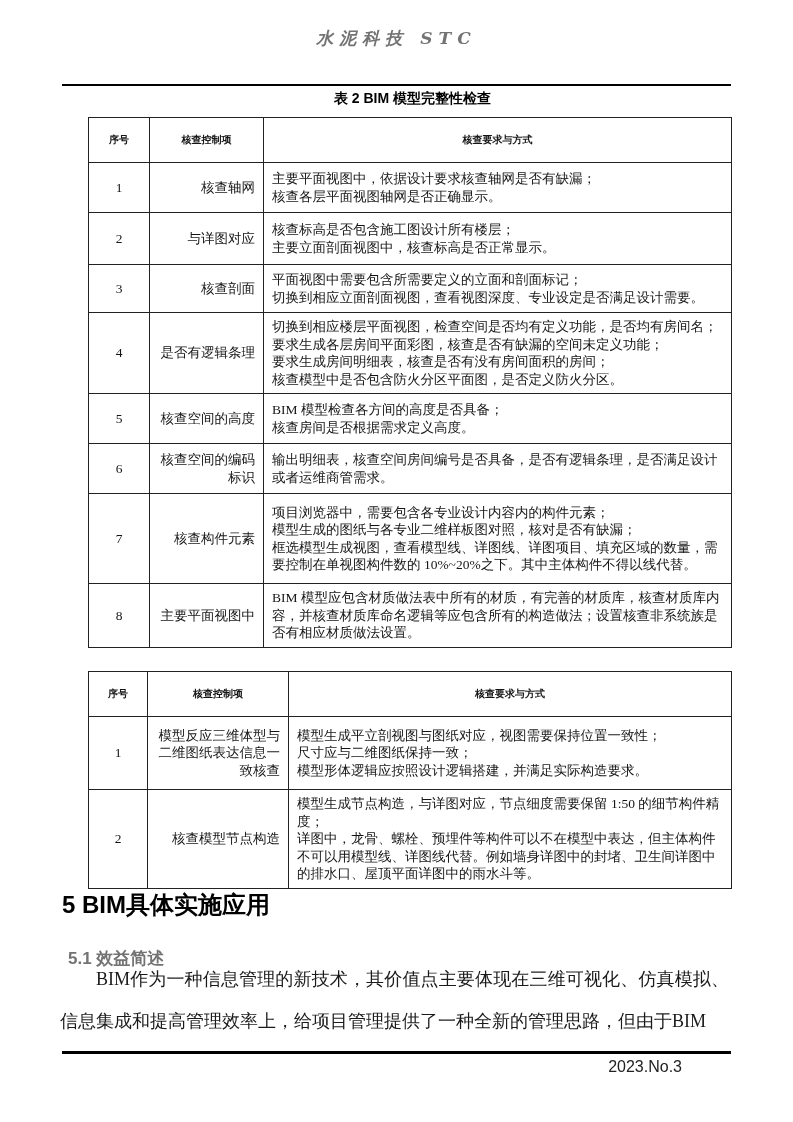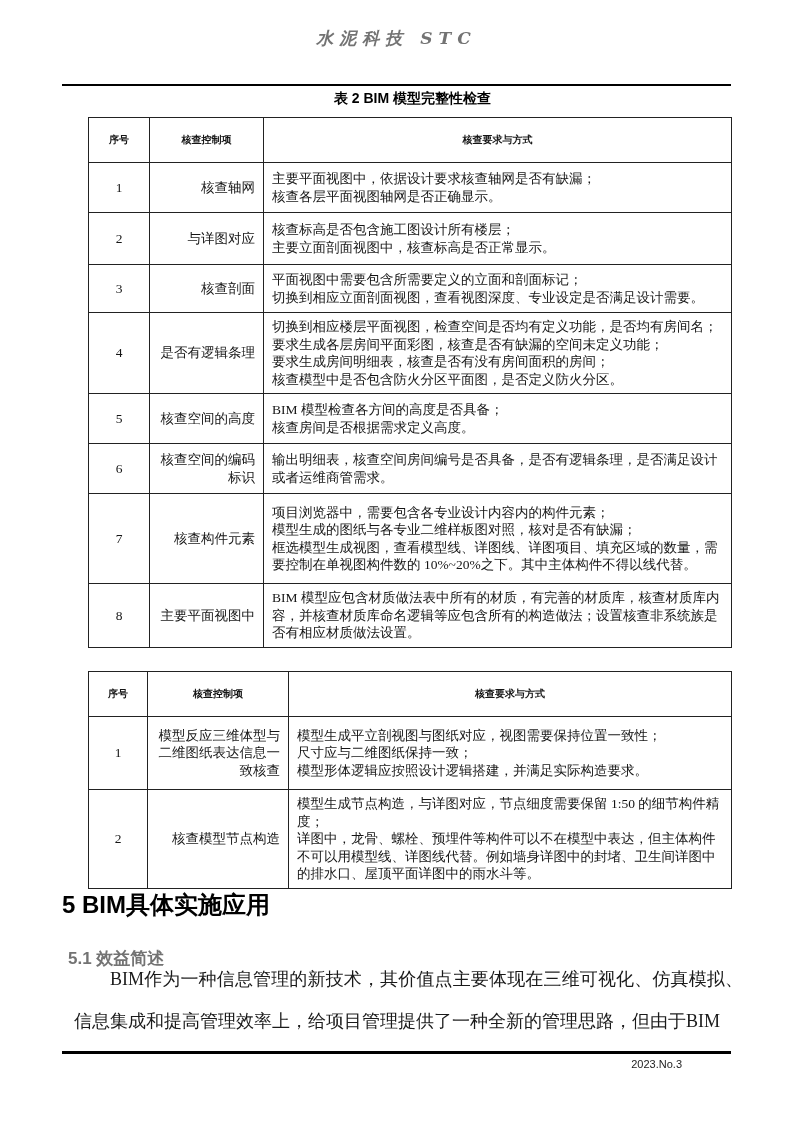--- a/index.html
+++ b/index.html
@@ -38,31 +38,31 @@
   td.req{text-align:left;white-space:pre-line;margin-top:8px;}
   .h-level1{
     position:absolute;left:62px;top:889px;
     font-family:"Liberation Sans","DejaVu Sans",sans-serif;font-weight:bold;font-size:24px;color:#000;
   }
   .h-level2{
     position:absolute;left:68px;top:931px;
     font-family:"Liberation Sans","DejaVu Sans",sans-serif;font-weight:bold;font-size:17px;color:#737373;margin-top:16px;
   }
   .body-para{
-    position:absolute;left:74px;top:958px;width:669px;
+    position:absolute;left:60px;top:958px;width:669px;
     font-size:18px;line-height:42px;text-indent:2em;text-align:justify;color:#1a1a1a;
   }
   .footer-rule{position:absolute;top:1051px;left:62px;width:669px;border-top:3px solid #000;}
   .page-number{
     position:absolute;top:1058px;left:0;width:100%;text-align:right;
     font-family:Liberation Sans, sans-serif;font-size:12px;color:#222;margin-left:35px;
   }
   .issue-number{
     position:absolute;top:1058px;right:111px;
-    font-family:"Liberation Sans","DejaVu Sans",sans-serif;font-size:11px;color:#222;
+    font-family:"Liberation Sans","DejaVu Sans",sans-serif;font-size:16px;color:#222;
   }
 </style>
 </head>
 <body>
 
 <div class="page">
 
   <div class="journal-title">水泥科技 STC</div>
   <div class="header-rule"></div>
 

